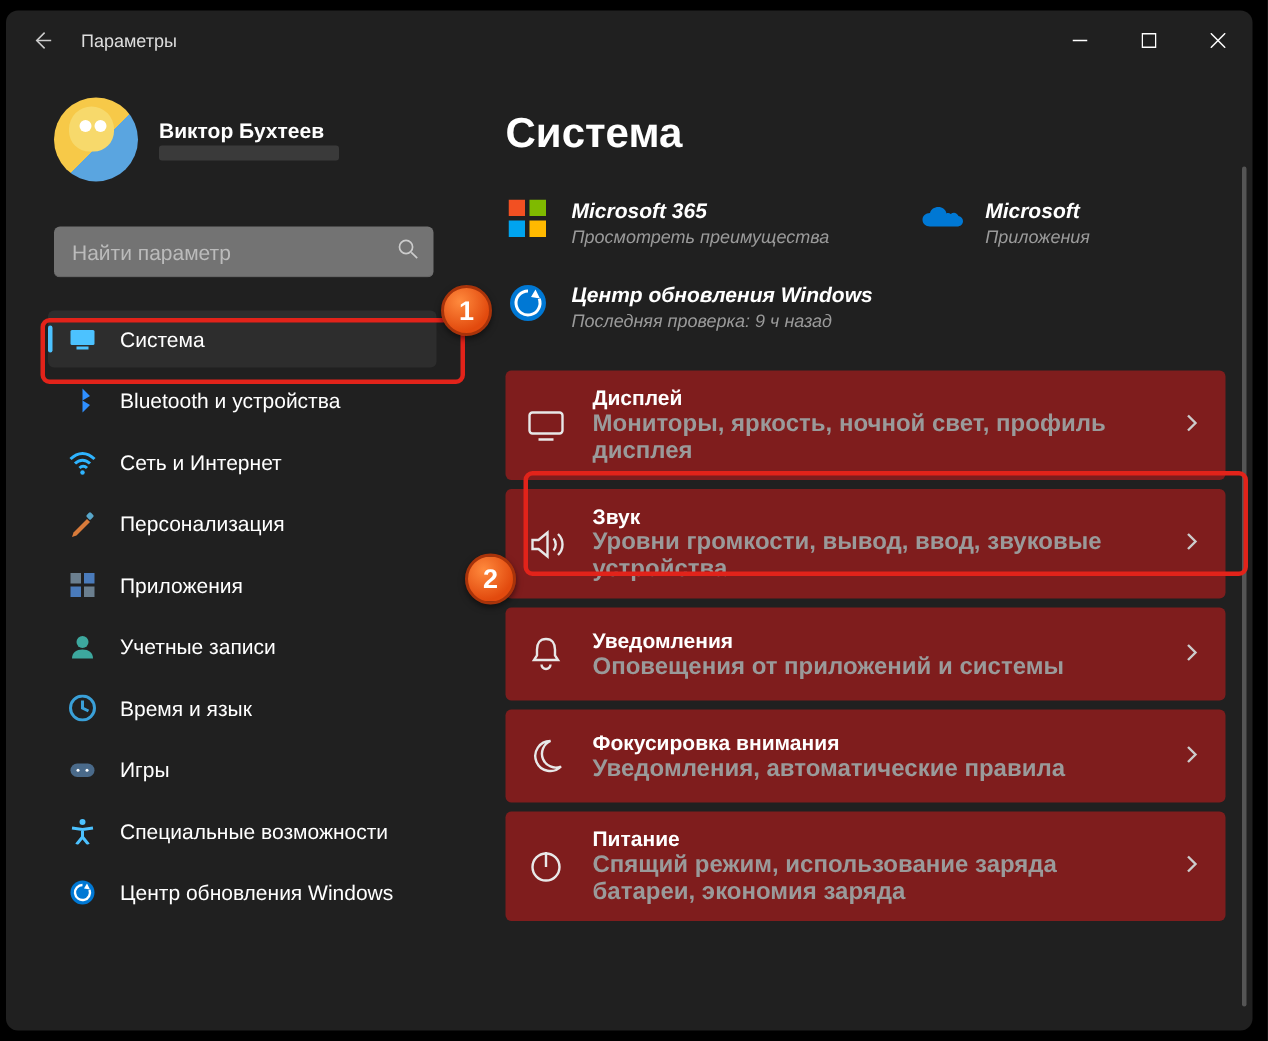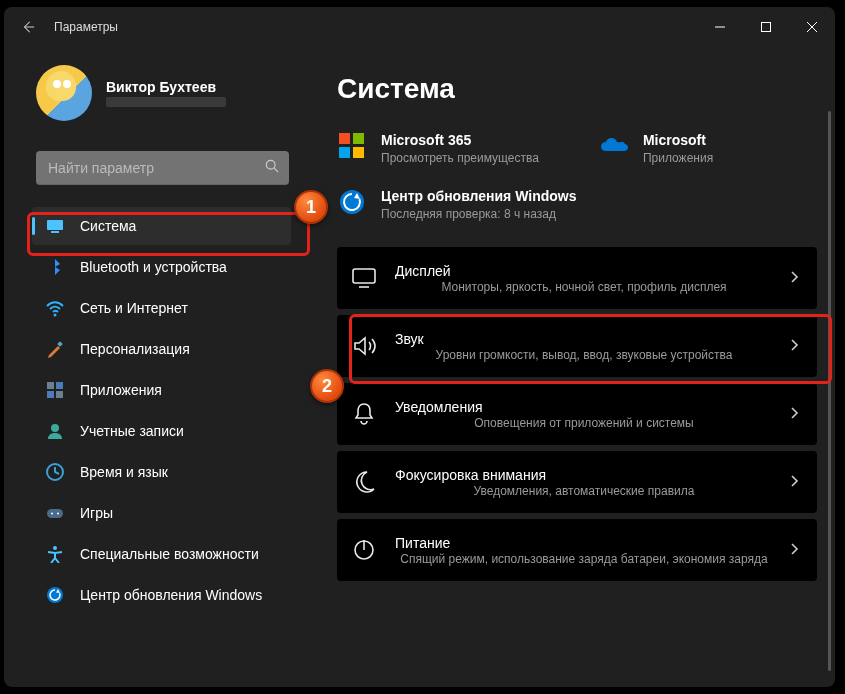--- a/index.html
+++ b/index.html
@@ -177,47 +177,49 @@
   }
   .cards-row {
     display: flex;
     gap: 60px;
     margin-bottom: 22px;
   }
   .card {
     display: flex;
     gap: 14px;
     align-items: flex-start;
+    font-style: italic;
   }
   .card-icon {
     width: 30px; height: 30px;
     flex-shrink:0;
     display:flex; align-items:center; justify-content:center;
   }
   .card-title { font-size: 14px; font-weight: 600; line-height:1.3; }
   .card-sub { font-size: 12px; color: #9a9a9a; margin-top: 2px; }
   .list { display: flex; flex-direction: column; gap: 6px; position:relative; }
   .list-item {
-    background: #000000;
+    background: #7f1d1d;
     border-radius: 4px;
     min-height: 62px;
     display: flex;
     align-items: center;
     padding: 10px 18px 10px 14px;
     gap: 18px;
+    font-weight: bold;
   }
   .li-icon {
     width: 26px; height: 26px;
     display:flex; align-items:center; justify-content:center;
     color:#e8e8e8;
     flex-shrink:0;
   }
   .li-body { flex:1; min-width:0; }
   .li-title { font-size: 14px; }
-  .li-sub { font-size: 12px; color: #9a9a9a; margin-top: 1px; text-align: center; }
+  .li-sub { font-size: 16px; color: #9a9a9a; margin-top: 1px; }
   .chevron { color:#ccc; font-size:12px; }
   .scrollbar {
     position:absolute;
     right:4px; top:64px;
     width:3px; height:560px;
     background:#555; border-radius:2px;
   }
 </style>
 </head>
 <body>
@@ -404,21 +406,21 @@
       <div class="card" style="margin-bottom:26px;">
         <div class="card-icon">
           <svg width="26" height="26" viewBox="0 0 26 26">
               <circle cx="13" cy="13" r="12" fill="#0078d4"></circle>
               <path d="M13 5a8 8 0 1 0 7.5 5.2" stroke="#fff" stroke-width="2" fill="none"></path>
               <path d="M18 4l3 6-6-1z" fill="#fff"></path>
             </svg>
         </div>
         <div>
           <div class="card-title">Центр обновления Windows</div>
-          <div class="card-sub">Последняя проверка: 8 ч назад</div>
+          <div class="card-sub">Последняя проверка: 9 ч назад</div>
         </div>
       </div>
 
       <div class="list" id="settings-list">
           <div class="list-item">
             <span class="li-icon">
               <svg width="26" height="26" viewBox="0 0 26 26">
                 <rect x="2" y="4" width="22" height="14" rx="2" stroke="#e8e8e8" stroke-width="1.6" fill="none"></rect>
                 <line x1="8" y1="22" x2="18" y2="22" stroke="#e8e8e8" stroke-width="1.6"></line>
               </svg>

